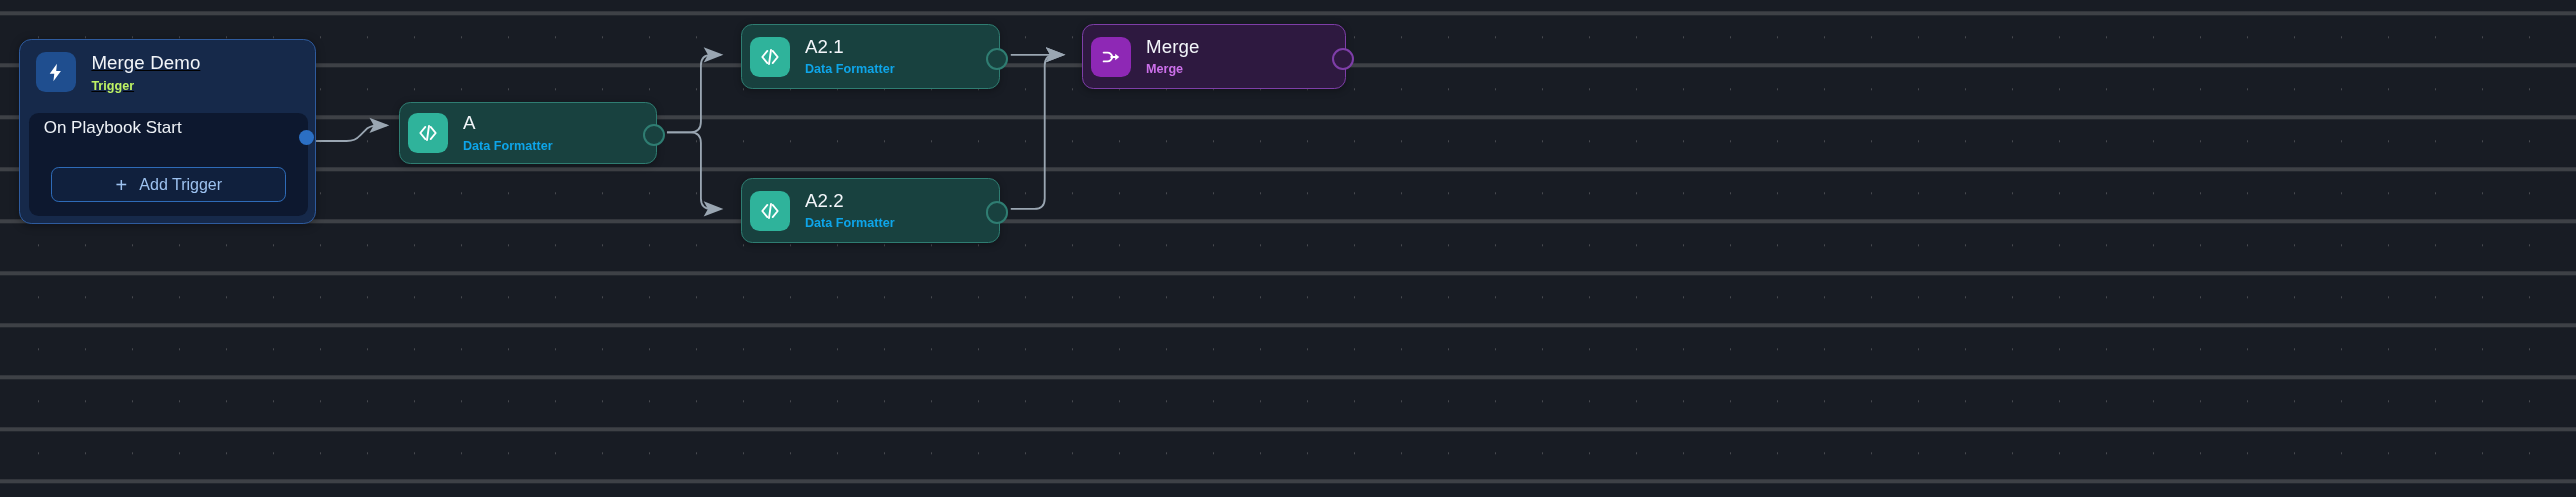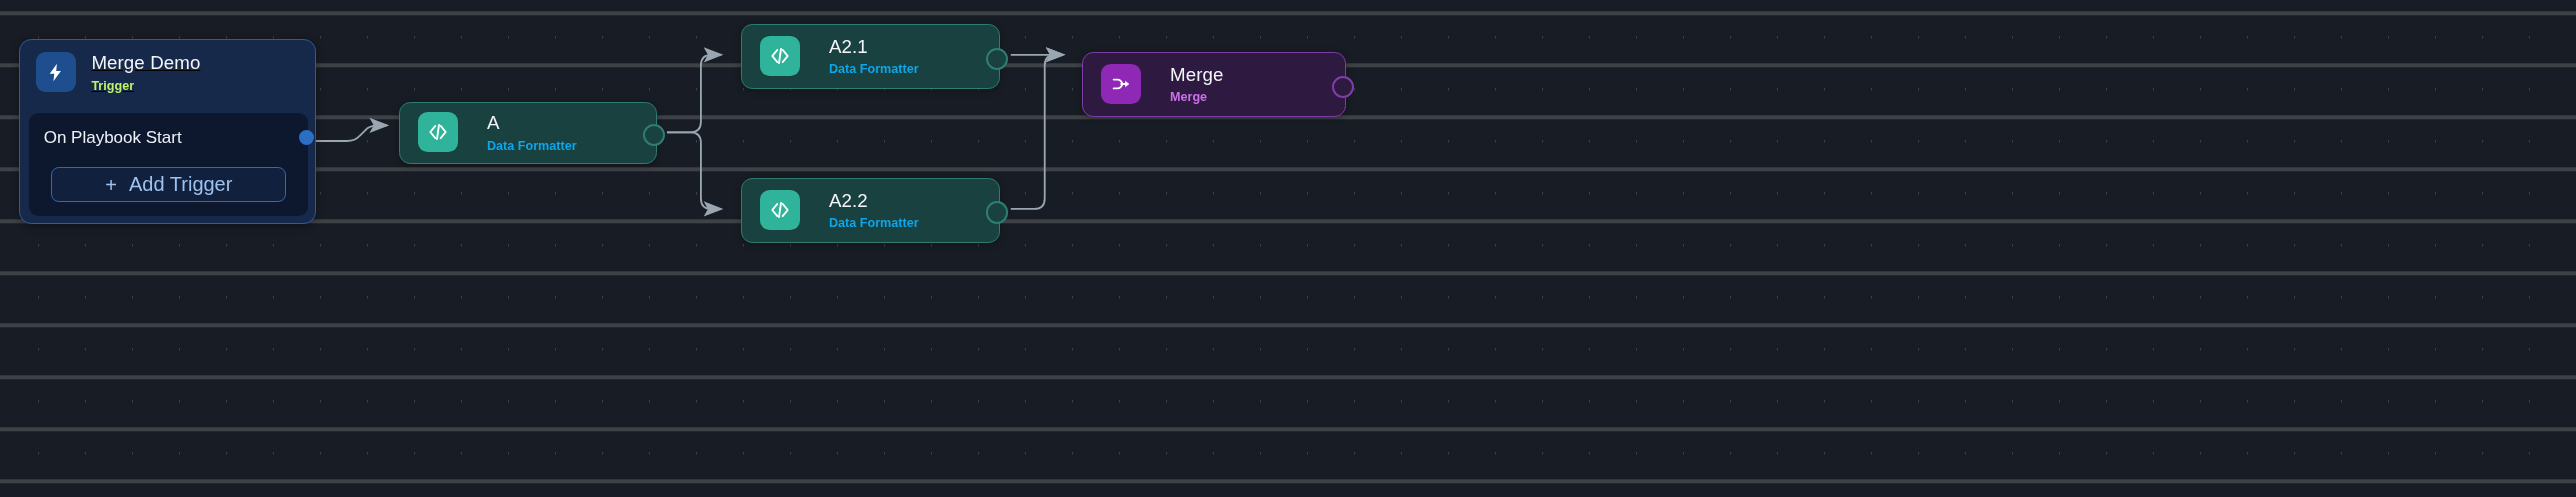--- a/index.html
+++ b/index.html
@@ -49,52 +49,52 @@
   .sub-teal{color:#0ea5e9;}
   .sub-purple{color:#cc70ea;}
 
   .trigger-inner{
     position:absolute;left:8.7px;top:73px;width:279px;height:103px;
     background:#0d182f;
     border-radius:9.6px;
   }
   .playbook-row{
     position:relative;
-    padding:14px 0 0 15px;
+    padding:4px 0 0 15px;
   }
   .playbook-label{color:#eef2f7;font-size:17px;line-height:21px;}
   .port-dot{
     position:absolute;right:-6.1px;top:16.5px;
     width:15px;height:15px;border-radius:50%;
     background:#2b6fc4;
   }
   .add-trigger-btn{
     position:absolute;left:22.6px;top:54px;width:233px;height:33px;
     border:1.1px solid #2e6bb8;
     border-radius:7.8px;
     background:#10203d;
     display:flex;align-items:center;justify-content:center;
     gap:12.2px;
     cursor:pointer;
   }
   .plus-glyph{color:#9dc2f0;font-size:20px;line-height:20px;font-weight:300;}
-  .add-trigger-label{color:#9dc2f0;font-size:20px;line-height:19px;}
+  .add-trigger-label{color:#9dc2f0;font-size:16px;line-height:19px;}
 
   
   .act-node{
     background:#18413f;
     border:1.1px solid #2f7d72;
     border-radius:11.3px;
     box-shadow:0 1.7px 7.8px rgba(0,0,0,0.3);
     display:flex;align-items:center;
   }
-  .act-node.purple{background:#2e1940;border-color:#7e3ea8;margin-top:28px;}
+  .act-node.purple{background:#2e1940;border-color:#7e3ea8;}
   .icon-teal{background:#2fb39b;}
   .icon-purple{background:#8e28b5;}
-  .act-body{display:flex;align-items:flex-start;padding-left:18px;gap:14px;}
+  .act-body{display:flex;align-items:center;padding-left:8px;}
   .act-titles{margin-left:15px;}
 
   .port-ring{
     position:absolute;
     width:18.3px;height:18.3px;border-radius:50%;
     border:2.6px solid #2f7d72;
     background:#18413f;
     top:50%;margin-top:-9.1px;
     right:-9.1px;
   }

